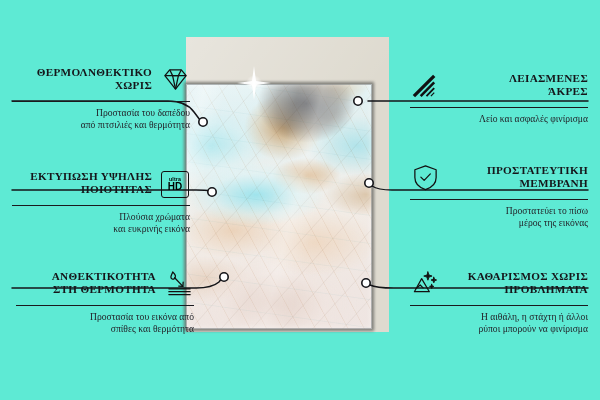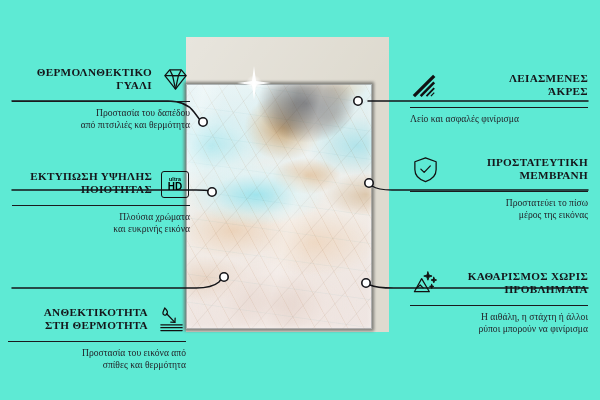--- a/index.html
+++ b/index.html
@@ -147,21 +147,21 @@
       <circle cx="358" cy="101" r="4.2"></circle>
       <circle cx="369" cy="183" r="4.2"></circle>
       <circle cx="366" cy="283" r="4.2"></circle>
     </g>
   </svg>
 
   <div class="feature left" style="left:12px;top:62px;">
     <div class="f-head">
       <div class="f-title">
         <div>ΘΕΡΜΟΛΝΘΕΚΤΙΚΟ</div>
-        <div>ΓΥΑΛΙ</div>
+        <div>ΧΩΡΙΣ</div>
       </div>
       <div class="f-icon">
         <svg viewBox="0 0 30 30" width="29" height="29">
           <g fill="none" stroke="#111" stroke-width="1.3" stroke-linejoin="round">
             <path d="M4 11 L9 5 L21 5 L26 11 L15 25 Z"></path>
             <path d="M4 11 L26 11"></path>
             <path d="M9 5 L12 11 L15 25"></path>
             <path d="M21 5 L18 11 L15 25"></path>
             <path d="M12 11 L18 11"></path>
           </g>
@@ -188,21 +188,21 @@
         </div>
       </div>
     </div>
     <div class="f-rule"></div>
     <div class="f-desc">
       <span>Πλούσια χρώματα</span>
       <span>και ευκρινής εικόνα</span>
     </div>
   </div>
 
-  <div class="feature left" style="left:8px;top:266px;margin-top:36px;">
+  <div class="feature left" style="left:16px;top:266px;">
     <div class="f-head">
       <div class="f-title">
         <div>ΑΝΘΕΚΤΙΚΟΤΗΤΑ</div>
         <div>ΣΤΗ ΘΕΡΜΟΤΗΤΑ</div>
       </div>
       <div class="f-icon">
         <svg viewBox="0 0 30 30" width="29" height="29">
           <g fill="none" stroke="#111" stroke-width="1.3" stroke-linejoin="round" stroke-linecap="round">
             <path d="M8 3 C11 5.5 11.6 8.2 9.8 9.8 C8.3 11.2 6 10.3 6.1 8.3 C6.2 6.6 7.4 5.2 8 3 Z"></path>
             <path d="M10 9 L18.5 18"></path>
@@ -232,26 +232,26 @@
           <g stroke="#111" stroke-linecap="butt">
             <path d="M3 26 L24 5" stroke-width="3.4"></path>
             <path d="M10 26 L24 11.8" stroke-width="2.6"></path>
             <path d="M16 26 L24 17.8" stroke-width="1.9"></path>
             <path d="M20.6 26 L24 22.4" stroke-width="1.3"></path>
           </g>
         </svg>
       </div>
     </div>
     <div class="f-rule"></div>
-    <div class="f-desc" style="text-align:left;">
+    <div class="f-desc" style="text-align:right;">
       <span>Λείο και ασφαλές φινίρισμα</span>
     </div>
   </div>
 
-  <div class="feature right" style="left:410px;top:152px;text-align:right;">
+  <div class="feature right" style="left:410px;top:160px;text-align:right;">
     <div class="f-head">
       <div class="f-title" style="flex:1;">
         <div>ΠΡΟΣΤΑΤΕΥΤΙΚΗ</div>
         <div>ΜΕΜΒΡΑΝΗ</div>
       </div>
       <div class="f-icon">
         <svg viewBox="0 0 30 30" width="29" height="29">
           <g fill="none" stroke="#111" stroke-width="1.3" stroke-linejoin="round" stroke-linecap="round">
             <path d="M15 3 L26 7 L26 15 C26 21.5 21 25.6 15 27.5 C9 25.6 4 21.5 4 15 L4 7 Z"></path>
             <path d="M10.2 14.6 L13.6 18 L20 11.3"></path>

